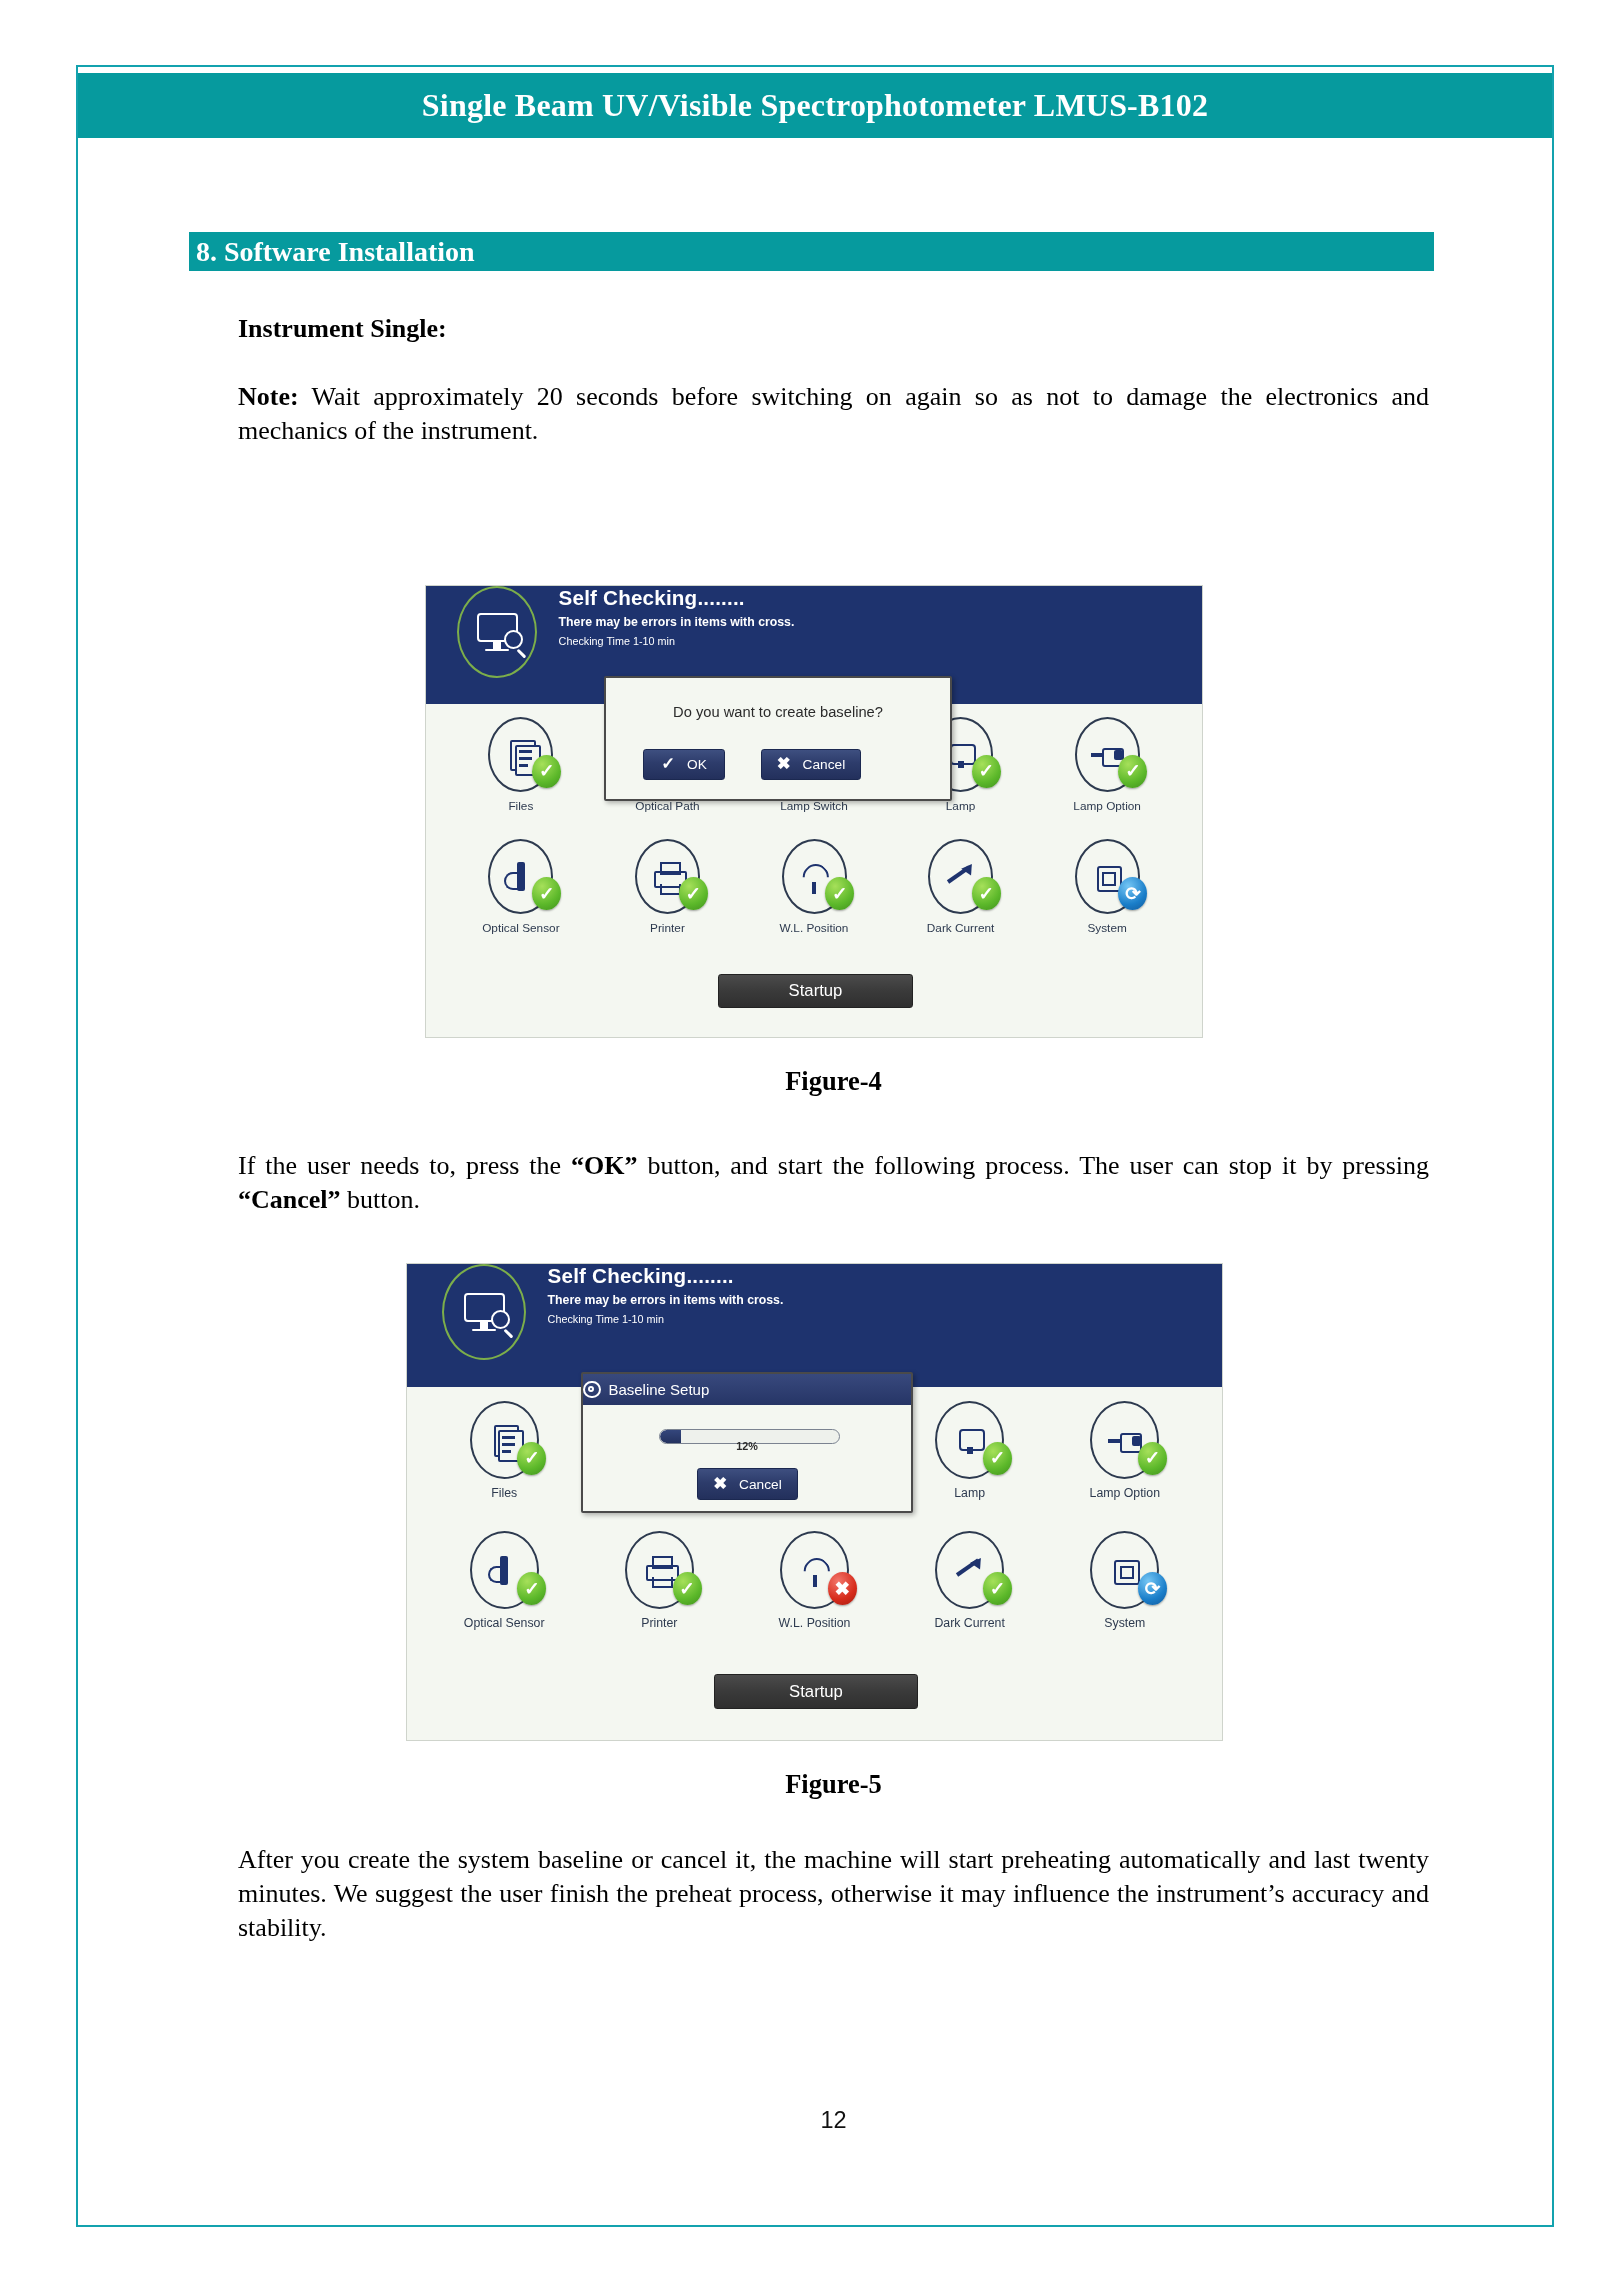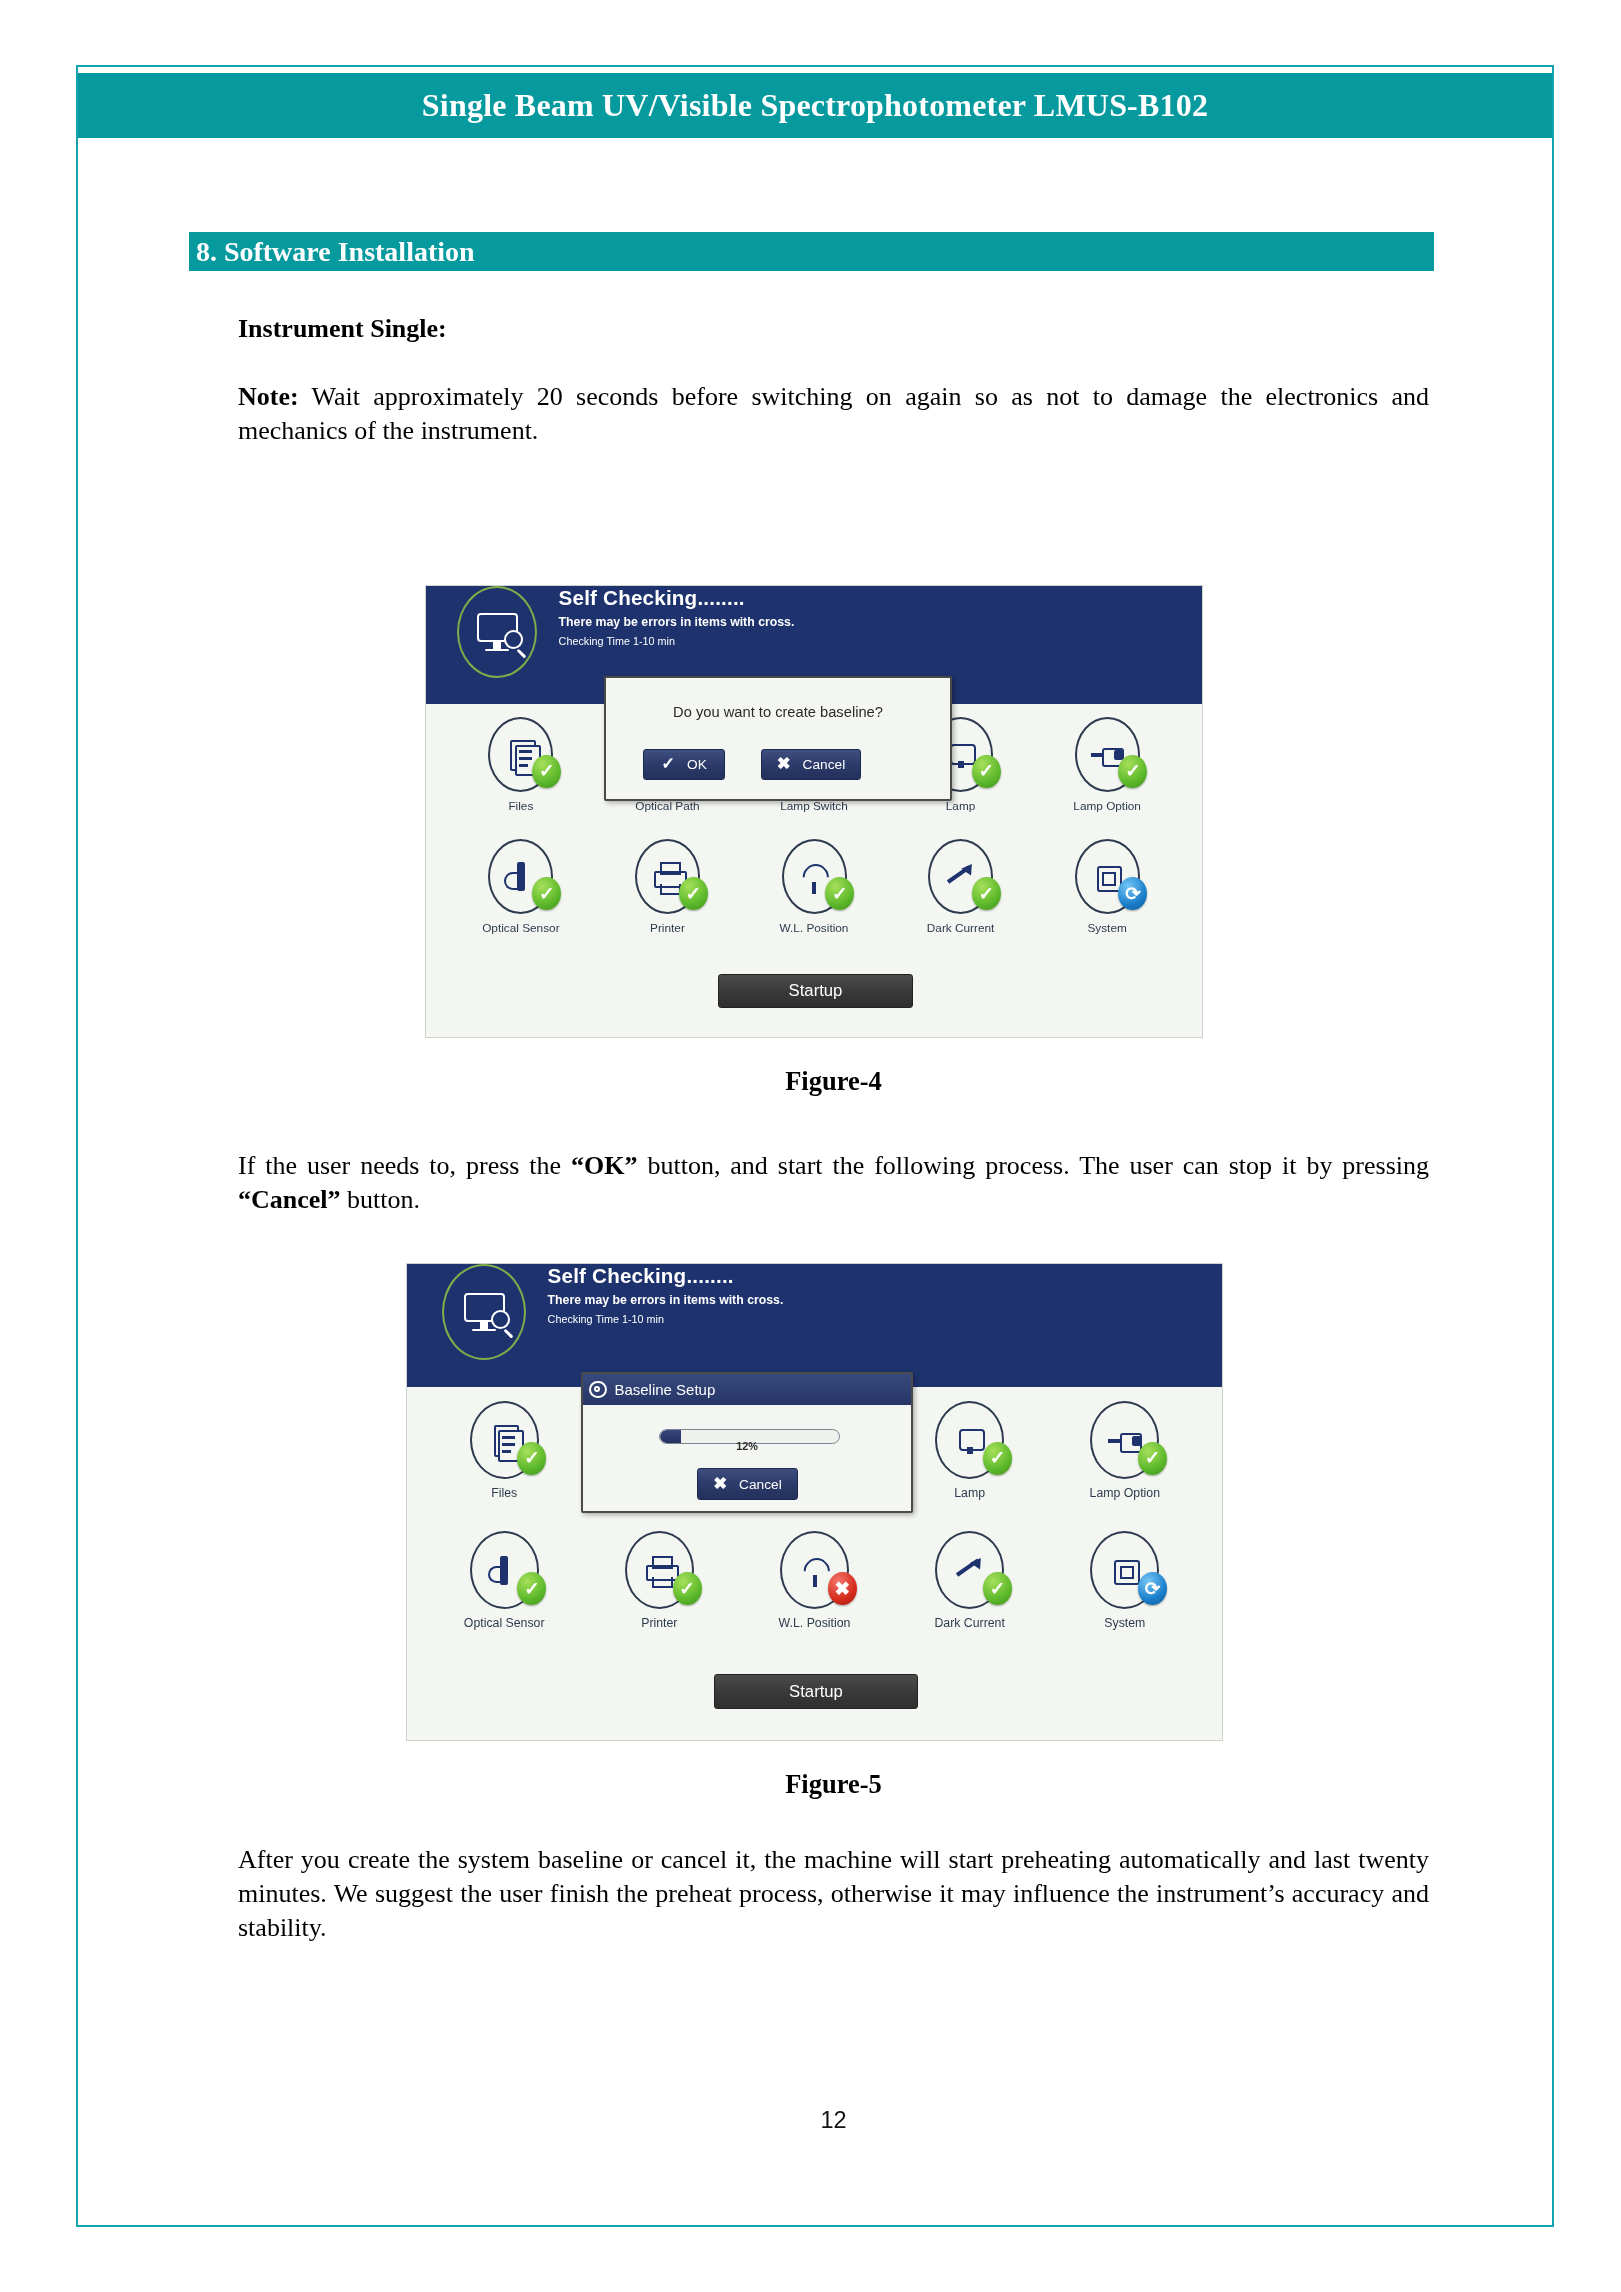--- a/index.html
+++ b/index.html
@@ -329,21 +329,21 @@
     border-radius: 2px;
     box-shadow: 2px 2px 4.9px rgba(0,0,0,.3);
   }
   .dlg-titlebar {
     position: absolute;
     left: 0; right: 0; top: 0;
     height: 31px;
     background: linear-gradient(#38497d, #263566);
     display: flex;
     align-items: center;
-    padding-left: 6px;
+    padding-left: 0;
     box-sizing: border-box;
     gap: 7.8px;
   }
   .gear-icon {
     width: 17.6px; height: 17.6px;
     border: 2.5px solid #ffffff;
     border-radius: 50%;
     position: relative;
     box-sizing: border-box;
   }

